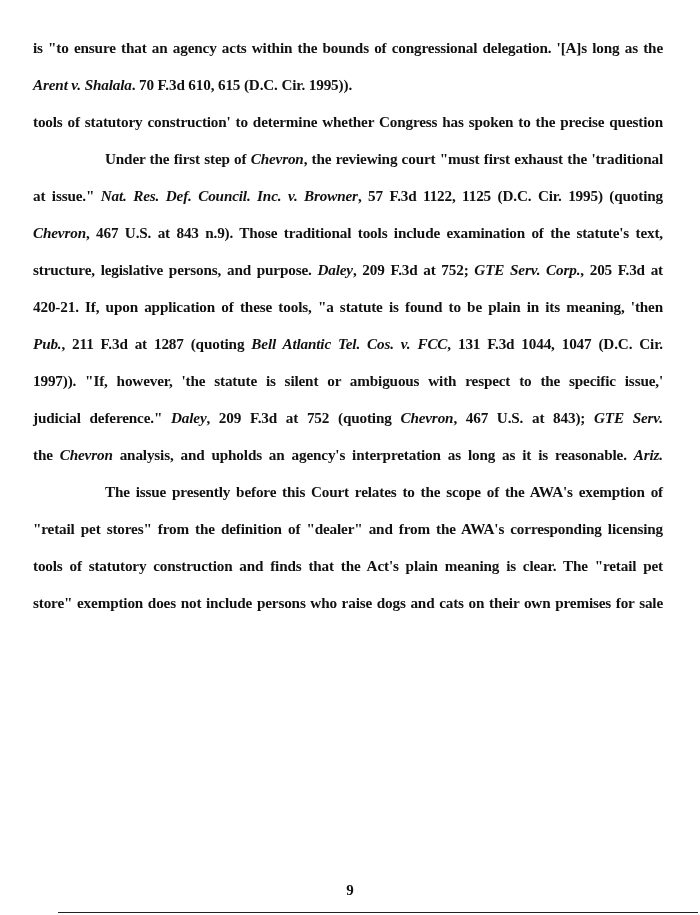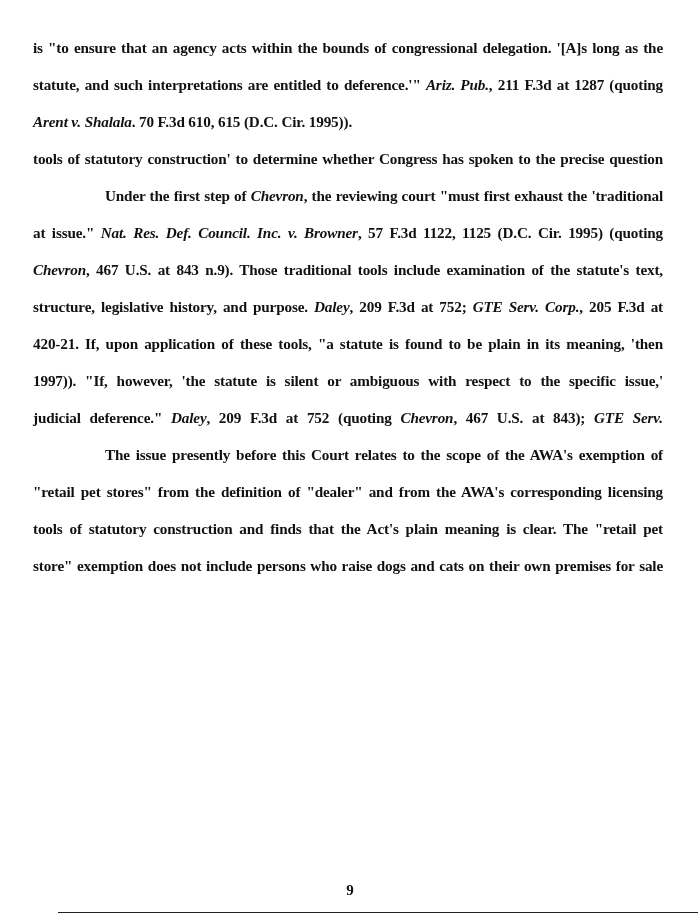--- a/index.html
+++ b/index.html
@@ -28,29 +28,30 @@
   .footer-rule {
     position: absolute; left: 58px; width: 640px; top: 912px; height: 1px;
     background: #222;
   }
 </style>
 </head>
 <body>
 
 <div class="page" id="body">
     <div class="line"><span>is "to ensure that an agency acts within the bounds of congressional delegation.  '[A]s long as the</span></div>
-    <div class="line"><span>statute, and such interpretations are entitled to deference.'"  </span><span class="i">Ariz. Pub.</span><span>, 211 F.3d at 1287 (quoting</span></div>
     <div class="line last"><span class="i">Arent v. Shalala</span><span>. 70 F.3d 610, 615 (D.C. Cir. 1995)).</span></div>
     <div class="line"><span>tools of statutory construction' to determine whether Congress has spoken to the precise question</span></div>
     <div class="line indent"><span>Under the first step of </span><span class="i">Chevron</span><span>, the reviewing court "must first exhaust the 'traditional</span></div>
     <div class="line"><span>at issue."  </span><span class="i">Nat. Res. Def. Council. Inc. v. Browner</span><span>, 57 F.3d 1122, 1125 (D.C. Cir. 1995) (quoting</span></div>
     <div class="line"><span class="i">Chevron</span><span>, 467 U.S. at 843 n.9).  Those traditional tools include examination of the statute's text,</span></div>
-    <div class="line"><span>structure, legislative history, and purpose.  </span><span class="i">Daley</span><span>, 209 F.3d at 752; </span><span class="i">GTE Serv. Corp.</span><span>, 205 F.3d at</span></div>
+    <div class="line"><span>structure, legislative persons, and purpose.  </span><span class="i">Daley</span><span>, 209 F.3d at 752; </span><span class="i">GTE Serv. Corp.</span><span>, 205 F.3d at</span></div>
     <div class="line"><span>420-21.  If, upon application of these tools, "a statute is found to be plain in its meaning, 'then</span></div>
+    <div class="line"><span class="i">Pub.</span><span>, 211 F.3d at 1287 (quoting </span><span class="i">Bell Atlantic Tel. Cos. v. FCC</span><span>, 131 F.3d 1044, 1047 (D.C. Cir.</span></div>
     <div class="line"><span>1997)).  "If, however, 'the statute is silent or ambiguous with respect to the specific issue,'</span></div>
     <div class="line"><span>judicial deference."  </span><span class="i">Daley</span><span>, 209 F.3d at 752 (quoting </span><span class="i">Chevron</span><span>, 467 U.S. at 843); </span><span class="i">GTE Serv.</span></div>
+    <div class="line"><span>the </span><span class="i">Chevron</span><span> analysis, and upholds an agency's interpretation as long as it is reasonable.  </span><span class="i">Ariz.</span></div>
     <div class="line indent"><span>The issue presently before this Court relates to the scope of the AWA's exemption of</span></div>
     <div class="line"><span>"retail pet stores" from the definition of "dealer" and from the AWA's corresponding licensing</span></div>
     <div class="line"><span>tools of statutory construction and finds that the Act's plain meaning is clear.  The "retail pet</span></div>
     <div class="line"><span>store" exemption does not include persons who raise dogs and cats on their own premises for sale</span></div>
   </div>
 <div class="pagenum">9</div>
 <div class="footer-rule"></div>
 
 </body></html>

